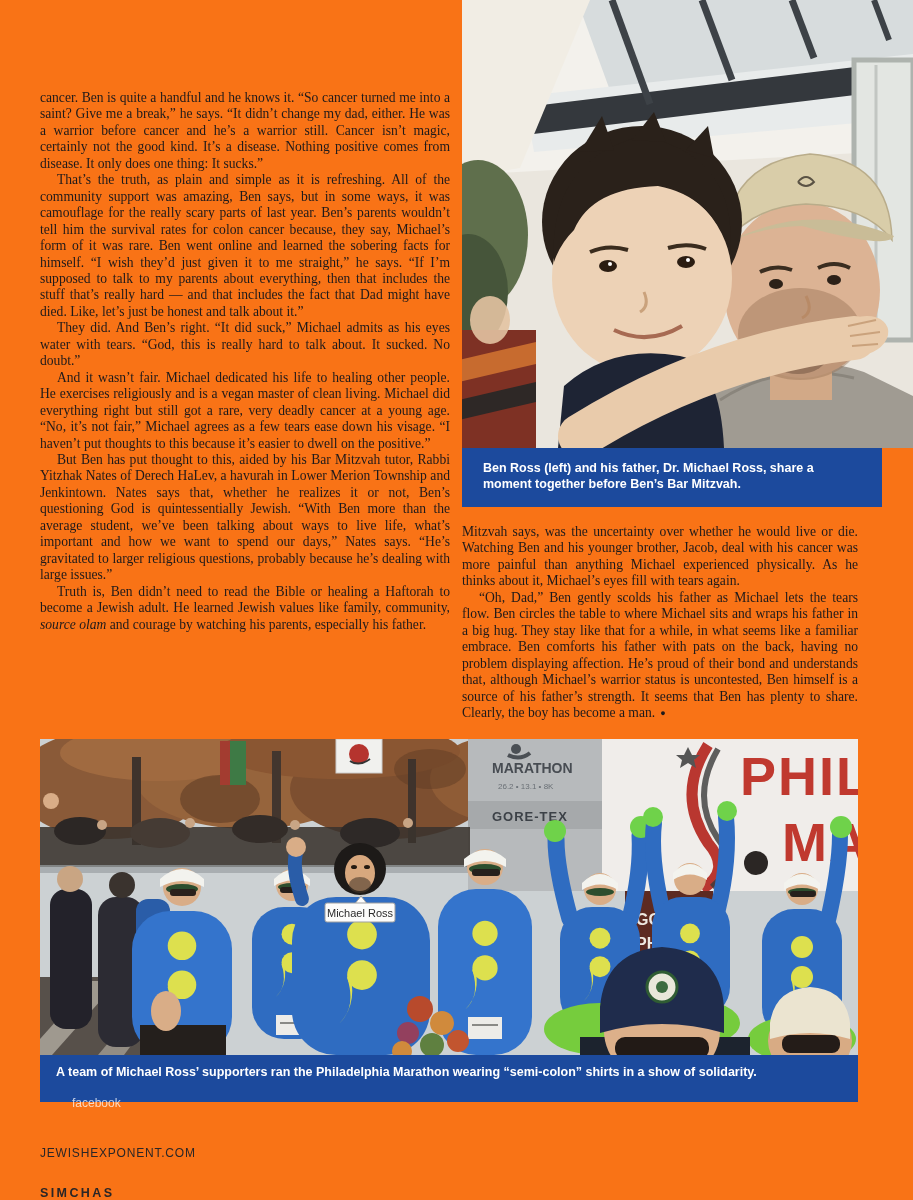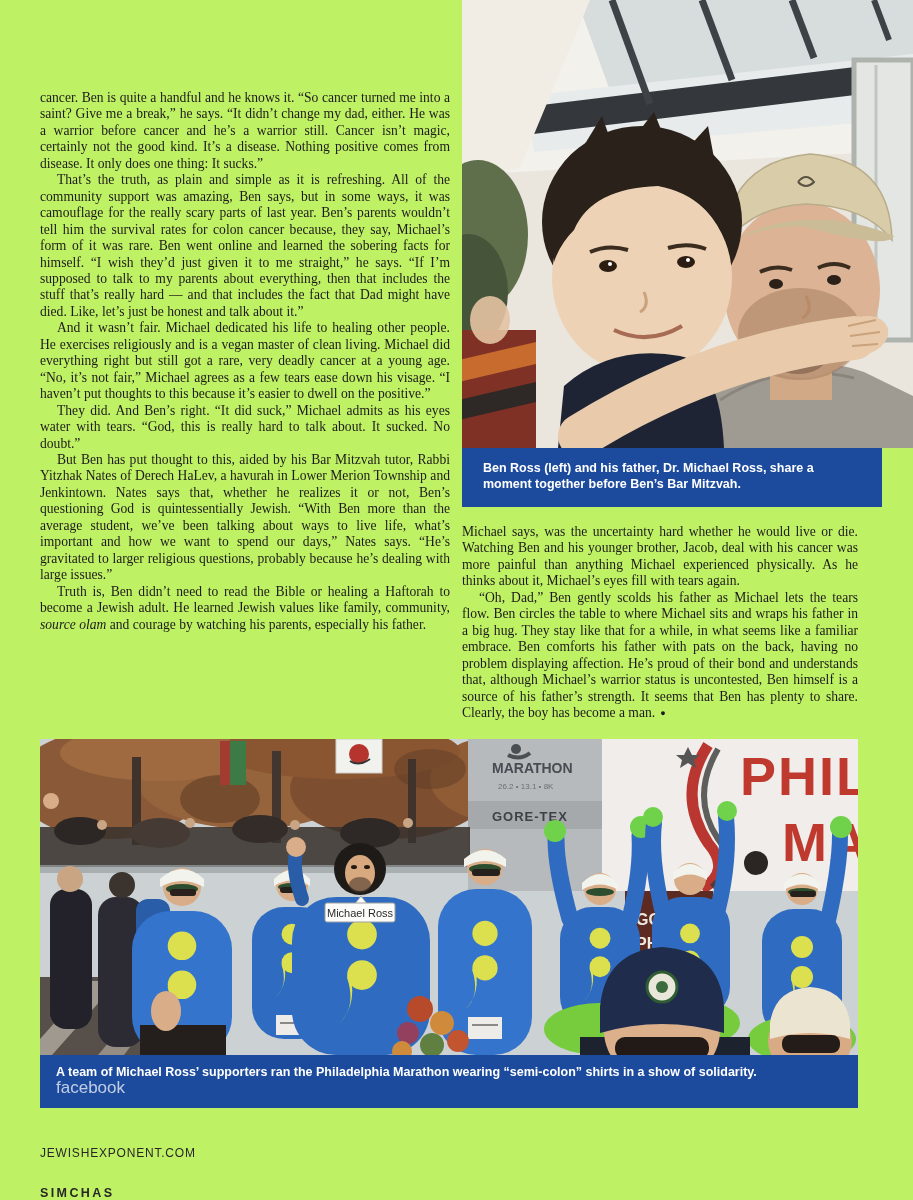--- a/index.html
+++ b/index.html
@@ -1,55 +1,55 @@
 <!DOCTYPE html>
 <html><head>
 <meta charset="utf-8">
 <style>
   html,body{margin:0;padding:0;background:#ffffff;}
-  .page{position:relative;width:913px;height:1200px;background:#bef264;overflow:hidden;
+  .page{position:relative;width:913px;height:1200px;background:#f97316;overflow:hidden;
         font-family:"Liberation Serif",serif;color:#231f20;}
   
   .col{position:absolute;text-align:justify;font-size:13.6px;line-height:16.45px;color:#1e1a1b;}
   .col p{margin:0;text-indent:17px;}
   .col p.noindent{text-indent:0;}
   .col .ital{font-style:italic;}
   .endmark{font-size:9px;margin-left:5px;vertical-align:1px;}
   #left-col{left:40px;top:90px;width:410px;}
   #right-col{left:462px;top:524px;width:396px;}
   
   .photo{position:absolute;display:block;}
   #photo-top{left:462px;top:0;width:451px;height:448px;}
   #photo-bottom{left:40px;top:739px;width:818px;height:316px;}
   
   .caption-bar{position:absolute;background:#1c4a9d;color:#ffffff;
                font-family:"Liberation Sans",sans-serif;box-sizing:border-box;}
   #caption-top{left:462px;top:448px;width:420px;height:59px;padding:12px 40px 10px 21px;}
   #caption-top p{margin:0;font-size:12.5px;font-weight:bold;line-height:16px;}
-  #caption-bottom{left:40px;top:1055px;width:818px;height:53px;padding:9px 16px 8px 16px;}
+  #caption-bottom{left:40px;top:1055px;width:818px;height:47px;padding:9px 16px 8px 16px;}
   #caption-bottom .capline{margin:0;font-size:12.5px;font-weight:bold;line-height:16px;}
-  #caption-bottom .credit{margin:0;font-size:17px;font-weight:normal;line-height:15px;color:rgba(255,255,255,0.72);}
+  #caption-bottom .credit{margin:16px;font-size:12px;font-weight:normal;line-height:15px;color:rgba(255,255,255,0.72);}
   
   #footer{position:absolute;left:40px;top:1146px;width:818px;display:flex;align-items:baseline;
           font-family:"Liberation Sans",sans-serif;font-size:12px;color:#2a2627;letter-spacing:0.8px;flex-direction:column;}
   #footer .fleft{flex:1;text-align:left;}
   #footer .fcenter{flex:1;text-align:center;font-weight:bold;letter-spacing:2.4px;font-size:12.5px;margin-top:26px;}
   #footer .fright{flex:1;text-align:center;font-style:italic;}
   #footer .pagenum{font-weight:bold;margin-left:12px;letter-spacing:0.5px;}
 </style>
 </head>
 <body>
 
 <div class="page">
 
   <div class="col" id="left-col">
     <p class="noindent">cancer. Ben is quite a handful and he knows it. “So cancer turned me into a saint? Give me a break,” he says. “It didn’t change my dad, either. He was a warrior before cancer and he’s a warrior still. Cancer isn’t magic, certainly not the good kind. It’s a disease. Nothing positive comes from disease. It only does one thing: It sucks.”</p>
     <p>That’s the truth, as plain and simple as it is refreshing. All of the community support was amazing, Ben says, but in some ways, it was camouflage for the really scary parts of last year. Ben’s parents wouldn’t tell him the survival rates for colon cancer because, they say, Michael’s form of it was rare. Ben went online and learned the sobering facts for himself. “I wish they’d just given it to me straight,” he says. “If I’m supposed to talk to my parents about everything, then that includes the stuff that’s really hard — and that includes the fact that Dad might have died. Like, let’s just be honest and talk about it.”</p>
+    <p>They did. And Ben’s right. “It did suck,” Michael admits as his eyes water with tears. “God, this is really hard to talk about. It sucked. No doubt.”</p>
     <p>And it wasn’t fair. Michael dedicated his life to healing other people. He exercises religiously and is a vegan master of clean living. Michael did everything right but still got a rare, very deadly cancer at a young age. “No, it’s not fair,” Michael agrees as a few tears ease down his visage. “I haven’t put thoughts to this because it’s easier to dwell on the positive.”</p>
-    <p>They did. And Ben’s right. “It did suck,” Michael admits as his eyes water with tears. “God, this is really hard to talk about. It sucked. No doubt.”</p>
     <p>But Ben has put thought to this, aided by his Bar Mitzvah tutor, Rabbi Yitzhak Nates of Derech HaLev, a havurah in Lower Merion Township and Jenkintown. Nates says that, whether he realizes it or not, Ben’s questioning God is quintessentially Jewish. “With Ben more than the average student, we’ve been talking about ways to live life, what’s important and how we want to spend our days,” Nates says. “He’s gravitated to larger religious questions, probably because he’s dealing with large issues.”</p>
     <p><span>Truth is, Ben didn’t need to read the Bible or healing a Haftorah to become a Jewish adult. He learned Jewish values like family, community, </span><span class="ital">source olam</span><span> and courage by watching his parents, especially his father.</span></p>
   </div>
 
   <svg class="photo" id="photo-top" viewBox="0 0 451 448">
     <rect width="451" height="448" fill="#eae6de"></rect>
     <g>
       <polygon points="0,0 451,0 451,150 0,175" fill="#f3f1ec"></polygon>
       <polygon points="115,0 451,0 451,58 150,96" fill="#d7dcdd"></polygon>
       <polygon points="62,96 451,54 451,118 72,152" fill="#e8ebeb"></polygon>
@@ -115,21 +115,21 @@
       <ellipse cx="400" cy="336" rx="27" ry="19" fill="#e9cbab" transform="rotate(-18 400 336)"></ellipse>
       <path d="M386 326 L414 320 M388 336 L418 332 M390 346 L416 344" stroke="#caa27c" stroke-width="2" fill="none"></path>
     </g>
   </svg>
 
   <div class="caption-bar" id="caption-top">
     <p>Ben Ross (left) and his father, Dr. Michael Ross, share a moment together before Ben’s Bar Mitzvah.</p>
   </div>
 
   <div class="col" id="right-col">
-    <p class="noindent">Michael says, was the uncertainty hard whether he would live or die. Watching Ben and his younger brother, Jacob, deal with his cancer was more painful than anything Michael experienced physically. As he thinks about it, Michael’s eyes fill with tears again.</p>
+    <p class="noindent">Mitzvah says, was the uncertainty over whether he would live or die. Watching Ben and his younger brother, Jacob, deal with his cancer was more painful than anything Michael experienced physically. As he thinks about it, Michael’s eyes fill with tears again.</p>
     <p><span>“Oh, Dad,” Ben gently scolds his father as Michael lets the tears flow. Ben circles the table to where Michael sits and wraps his father in a big hug. They stay like that for a while, in what seems like a familiar embrace. Ben comforts his father with pats on the back, having no problem displaying affection. He’s proud of their bond and understands that, although Michael’s warrior status is uncontested, Ben himself is a source of his father’s strength. It seems that Ben has plenty to share. Clearly, the boy has become a man.</span><span class="endmark">●</span></p>
   </div>
 
   <svg class="photo" id="photo-bottom" viewBox="0 0 818 316">
     <defs>
       <g id="semi">
         <circle cx="0" cy="-24" r="11"></circle>
         <circle cx="0" cy="6" r="11"></circle>
         <path d="M-11 8 Q-4 30 -17 42 Q-3 28 -9 4 Z"></path>
       </g>

